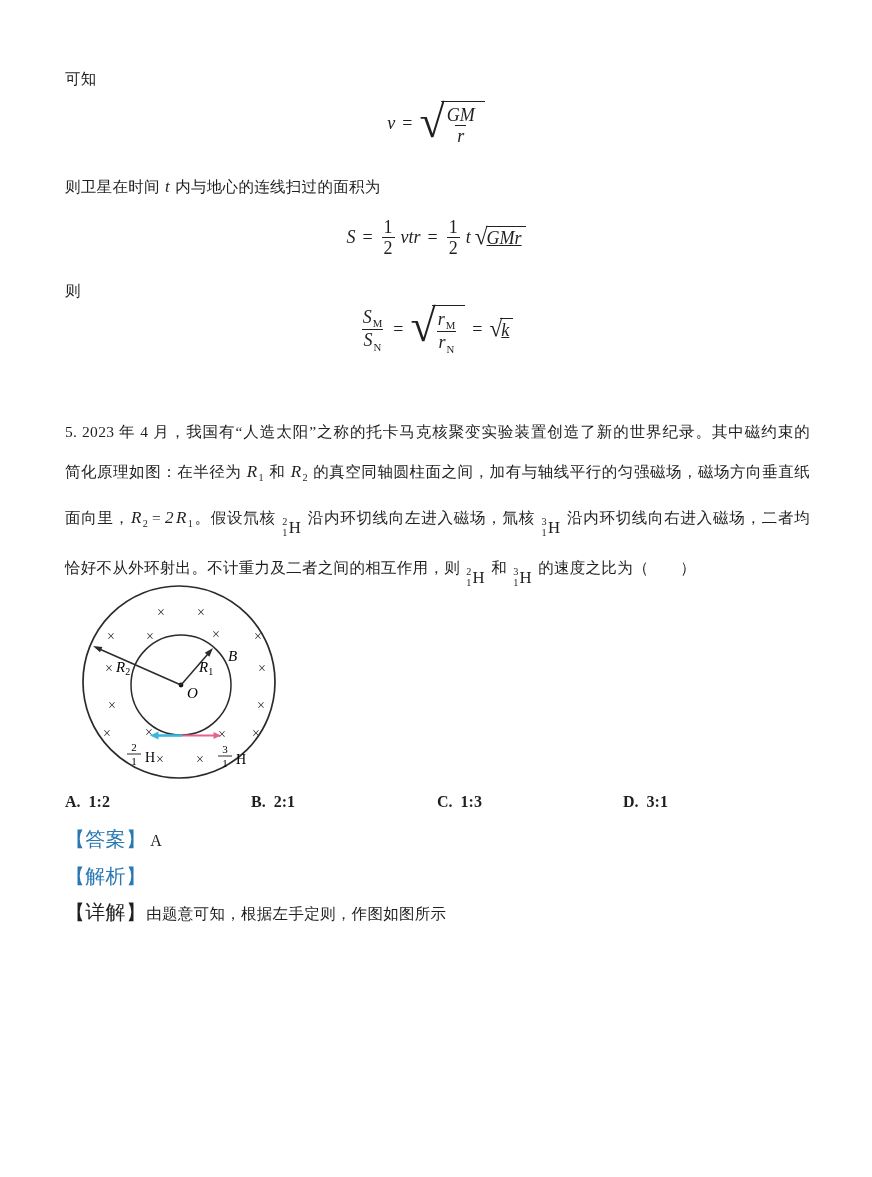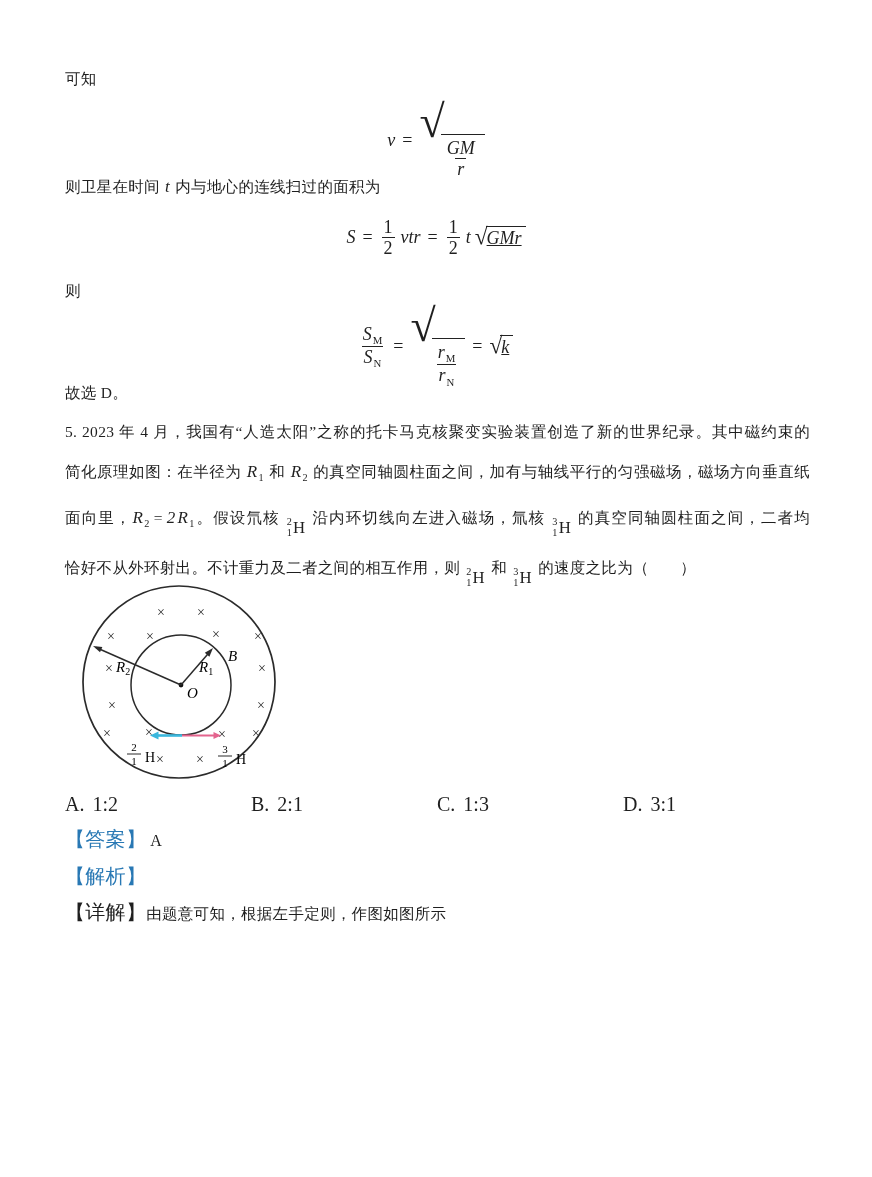--- a/index.html
+++ b/index.html
@@ -23,35 +23,35 @@
   .up { font-style:normal; }
   .op { font-style:normal; padding:0 3px; }
   .frac { display:inline-flex; flex-direction:column; align-items:center; line-height:1.12; margin:0 2px; }
   .frac .fd { border-top:1.3px solid #222; padding:0 2px; }
   .frac .fn { padding:0 2px; }
   .sqrt { display:inline-flex; align-items:flex-start; }
   .sqrt .sg { font-style:normal; font-size:1.3em; line-height:1; transform:translateY(-1px); }
   .sqrt .bd { border-top:1.4px solid #222; padding:1px 4px 0 1px; margin-left:-2px;text-decoration:underline; }
   .sqrtb { display:inline-flex; align-items:flex-start; }
   .sqrtb .sg { font-style:normal; font-size:2.55em; line-height:0.93; font-weight:300; }
-  .sqrtb .bd { border-top:1.4px solid #222; padding:3px 6px 0 2px; margin-left:-4px; display:inline-flex; align-items:flex-start;margin-top:33px; }
+  .sqrtb .bd { border-top:1.4px solid #222; padding:3px 6px 0 2px; margin-left:-4px; display:inline-flex; align-items:flex-start; }
   .sb { font-size:0.6em; font-style:normal; vertical-align:-0.4em; margin-left:1px; }
 
   
   .imath { font-style:italic; font-size:1.1em; padding:0 1px; }
   .iso { display:inline-flex; align-items:center; font-style:normal; vertical-align:-2px; padding:0 2px; }
   .iso .cols { display:inline-flex; flex-direction:column; align-items:center; font-size:0.66em; line-height:1.05; margin-right:1px; }
   .iso .sym { font-size:1.08em; }
 
   
   .qline { width:745px; line-height:40px; text-align:justify; text-align-last:justify; white-space:normal; }
   .qline.last { text-align-last:left; }
 
   .optrow { left:65px; width:745px; display:flex; }
-  .optrow .opt { width:186px; font-size:20px; }
+  .optrow .opt { width:186px; font-size:16px;font-weight:bold; }
   .optrow .opt:last-child { width:auto; }
   .optrow .olabel { margin-right:8px; }
 
   .blue { color:#2878b4; }
   .anslabel { font-size:20px; }
   .ansval { font-size:16px; margin-left:4px; }
 
   
   .fig { left:76px; top:579px; width:205px; height:205px; }
   .fig text { font-family:"Liberation Serif","DejaVu Serif",serif; }
@@ -123,40 +123,37 @@
         </span>
       </span>
     </span>
     <span class="op">=</span>
     <span class="sqrt">
       <span class="sg">√</span>
       <span class="bd mi">k</span>
     </span>
   </div>
 
-  <div class="abs cn txtblock" style="top:383px">
-    <span>故选 D。</span>
-  </div>
 
   <div class="abs txtblock cn" style="top:412px">
     <div class="qline"><span>5. 2023 年 4 月，我国有“人造太阳”之称的托卡马克核聚变实验装置创造了新的世界纪录。其中磁约束的</span></div>
     <div class="qline"><span>简化原理如图：在半径为 </span><span class="imath"><span>R</span><span class="sb">1</span></span><span> 和 </span><span class="imath"><span>R</span><span class="sb">2</span></span><span> 的真空同轴圆柱面之间，加有与轴线平行的匀强磁场，磁场方向垂直纸</span></div>
     <div class="qline"><span>面向里，</span><span class="imath"><span>R</span><span class="sb">2</span></span><span class="op">=</span><span class="imath up">2</span><span class="imath"><span>R</span><span class="sb">1</span></span><span>。假设氘核 </span><span class="iso">
           <span class="cols">
             <span>2</span>
             <span>1</span>
           </span>
           <span class="sym">H</span>
         </span><span> 沿内环切线向左进入磁场，氚核 </span><span class="iso">
           <span class="cols">
             <span>3</span>
             <span>1</span>
           </span>
           <span class="sym">H</span>
-        </span><span> 的真空同轴圆柱面之间，二者均</span></div>
+        </span><span> 沿内环切线向右进入磁场，二者均</span></div>
     <div class="qline last"><span>恰好不从外环射出。不计重力及二者之间的相互作用，则 </span><span class="iso">
           <span class="cols">
             <span>2</span>
             <span>1</span>
           </span>
           <span class="sym">H</span>
         </span><span> 和 </span><span class="iso">
           <span class="cols">
             <span>3</span>
             <span>1</span>

